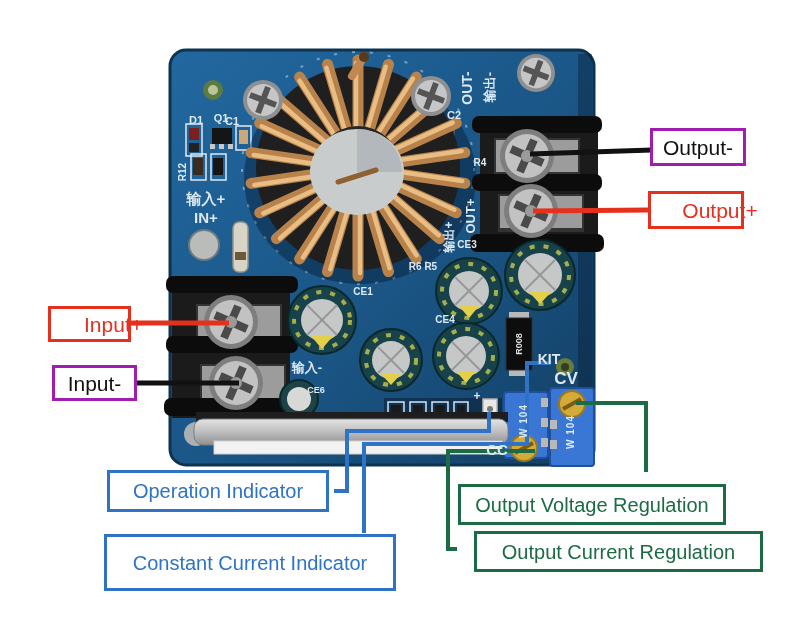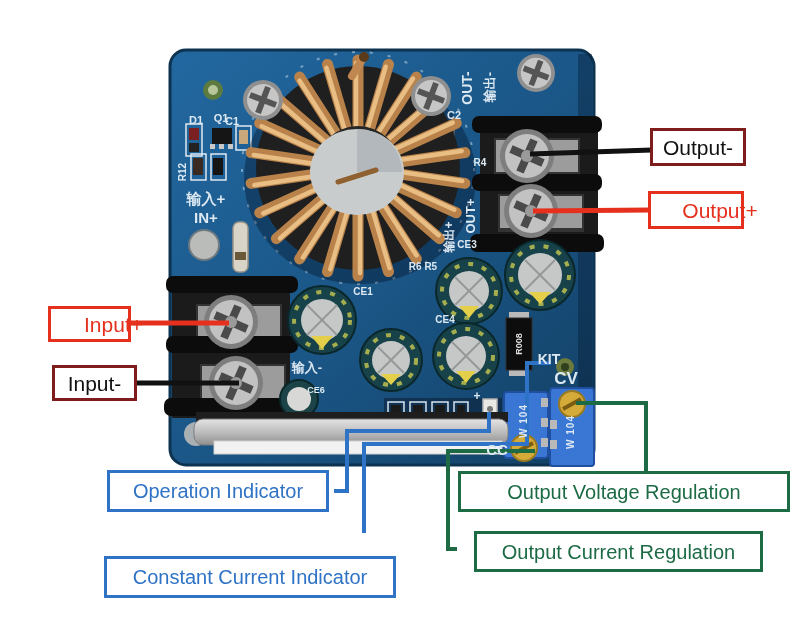--- a/index.html
+++ b/index.html
@@ -1,20 +1,20 @@
 <!DOCTYPE html>
 <html><head>
 <meta charset="utf-8">
 <style>
   html,body{margin:0;padding:0;background:#fff;}
   #stage{position:relative;width:800px;height:634px;background:#ffffff;overflow:hidden;
          font-family:"Liberation Sans",sans-serif;}
   #scene{position:absolute;left:0;top:0;}
   .callout{position:absolute;display:flex;align-items:center;justify-content:center;
-           background:#ffffff;border:3px solid #7f1d1d;font-size:21px;color:#111;
+           background:#ffffff;border:3px solid #a21caf;font-size:21px;color:#111;
            line-height:1;white-space:nowrap;box-sizing:border-box;}
   .callout.red{border-color:#e5301e;color:#e5301e;padding-left:48px;}
   .callout.blue{border-color:#2e73c5;color:#2e73c5;font-size:20px;}
   .callout.green{border-color:#1d6b45;color:#1d6b45;font-size:20px;}
   .silk{position:absolute;color:#dce8f2;font-weight:bold;white-space:nowrap;
         transform:translate(-50%,-50%);}
   .silk.rot{transform:translate(-50%,-50%) rotate(-90deg);}
 </style>
 </head>
 <body>
@@ -276,17 +276,17 @@
 <span class="silk rot" style="left:519px;top:344px;font-size:9px;color:#dddddd">R008</span>
 <span class="silk" style="left:477px;top:396px;font-size:12px">+</span>
 <span class="silk rot" style="left:523px;top:421px;font-size:10px;letter-spacing:1px">W 104</span>
 <span class="silk rot" style="left:570px;top:432px;font-size:10px;letter-spacing:1px">W 104</span>
 
 <div class="callout" style="left:650px;top:128px;width:96px;height:38px">Output-</div>
 <div class="callout red" style="left:648px;top:191px;width:96px;height:38px">Output+</div>
 <div class="callout red" style="left:48px;top:306px;width:83px;height:36px">Input+</div>
 <div class="callout" style="left:52px;top:365px;width:85px;height:36px">Input-</div>
 <div class="callout blue" style="left:107px;top:470px;width:222px;height:42px">Operation Indicator</div>
-<div class="callout blue" style="left:104px;top:556px;width:292px;height:42px">Constant Current Indicator</div>
-<div class="callout green" style="left:458px;top:471px;width:332px;height:41px">Output Voltage Regulation</div>
+<div class="callout blue" style="left:104px;top:534px;width:292px;height:57px">Constant Current Indicator</div>
+<div class="callout green" style="left:458px;top:484px;width:268px;height:41px">Output Voltage Regulation</div>
 <div class="callout green" style="left:474px;top:531px;width:289px;height:41px">Output Current Regulation</div>
 
 </div>
 
 </body></html>

